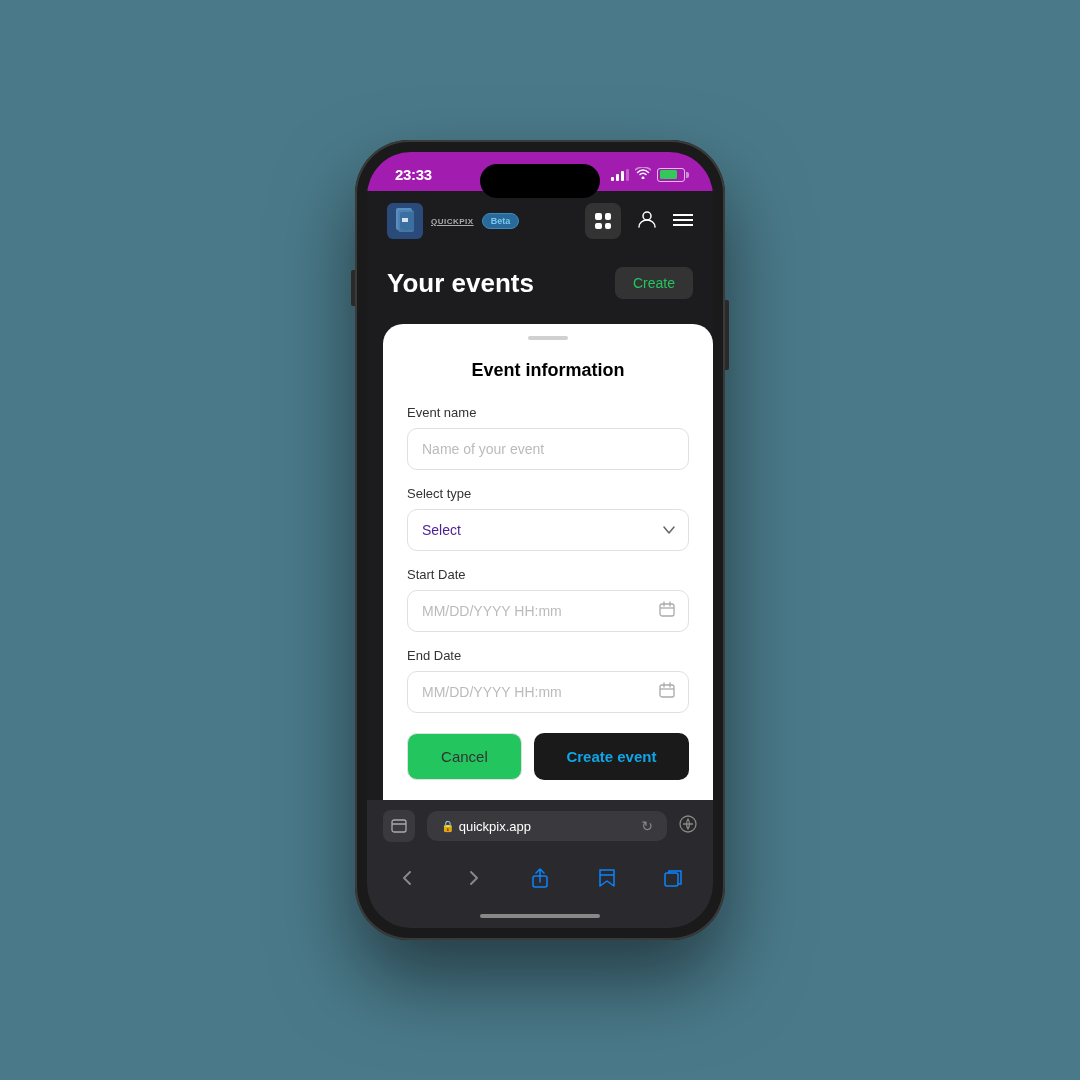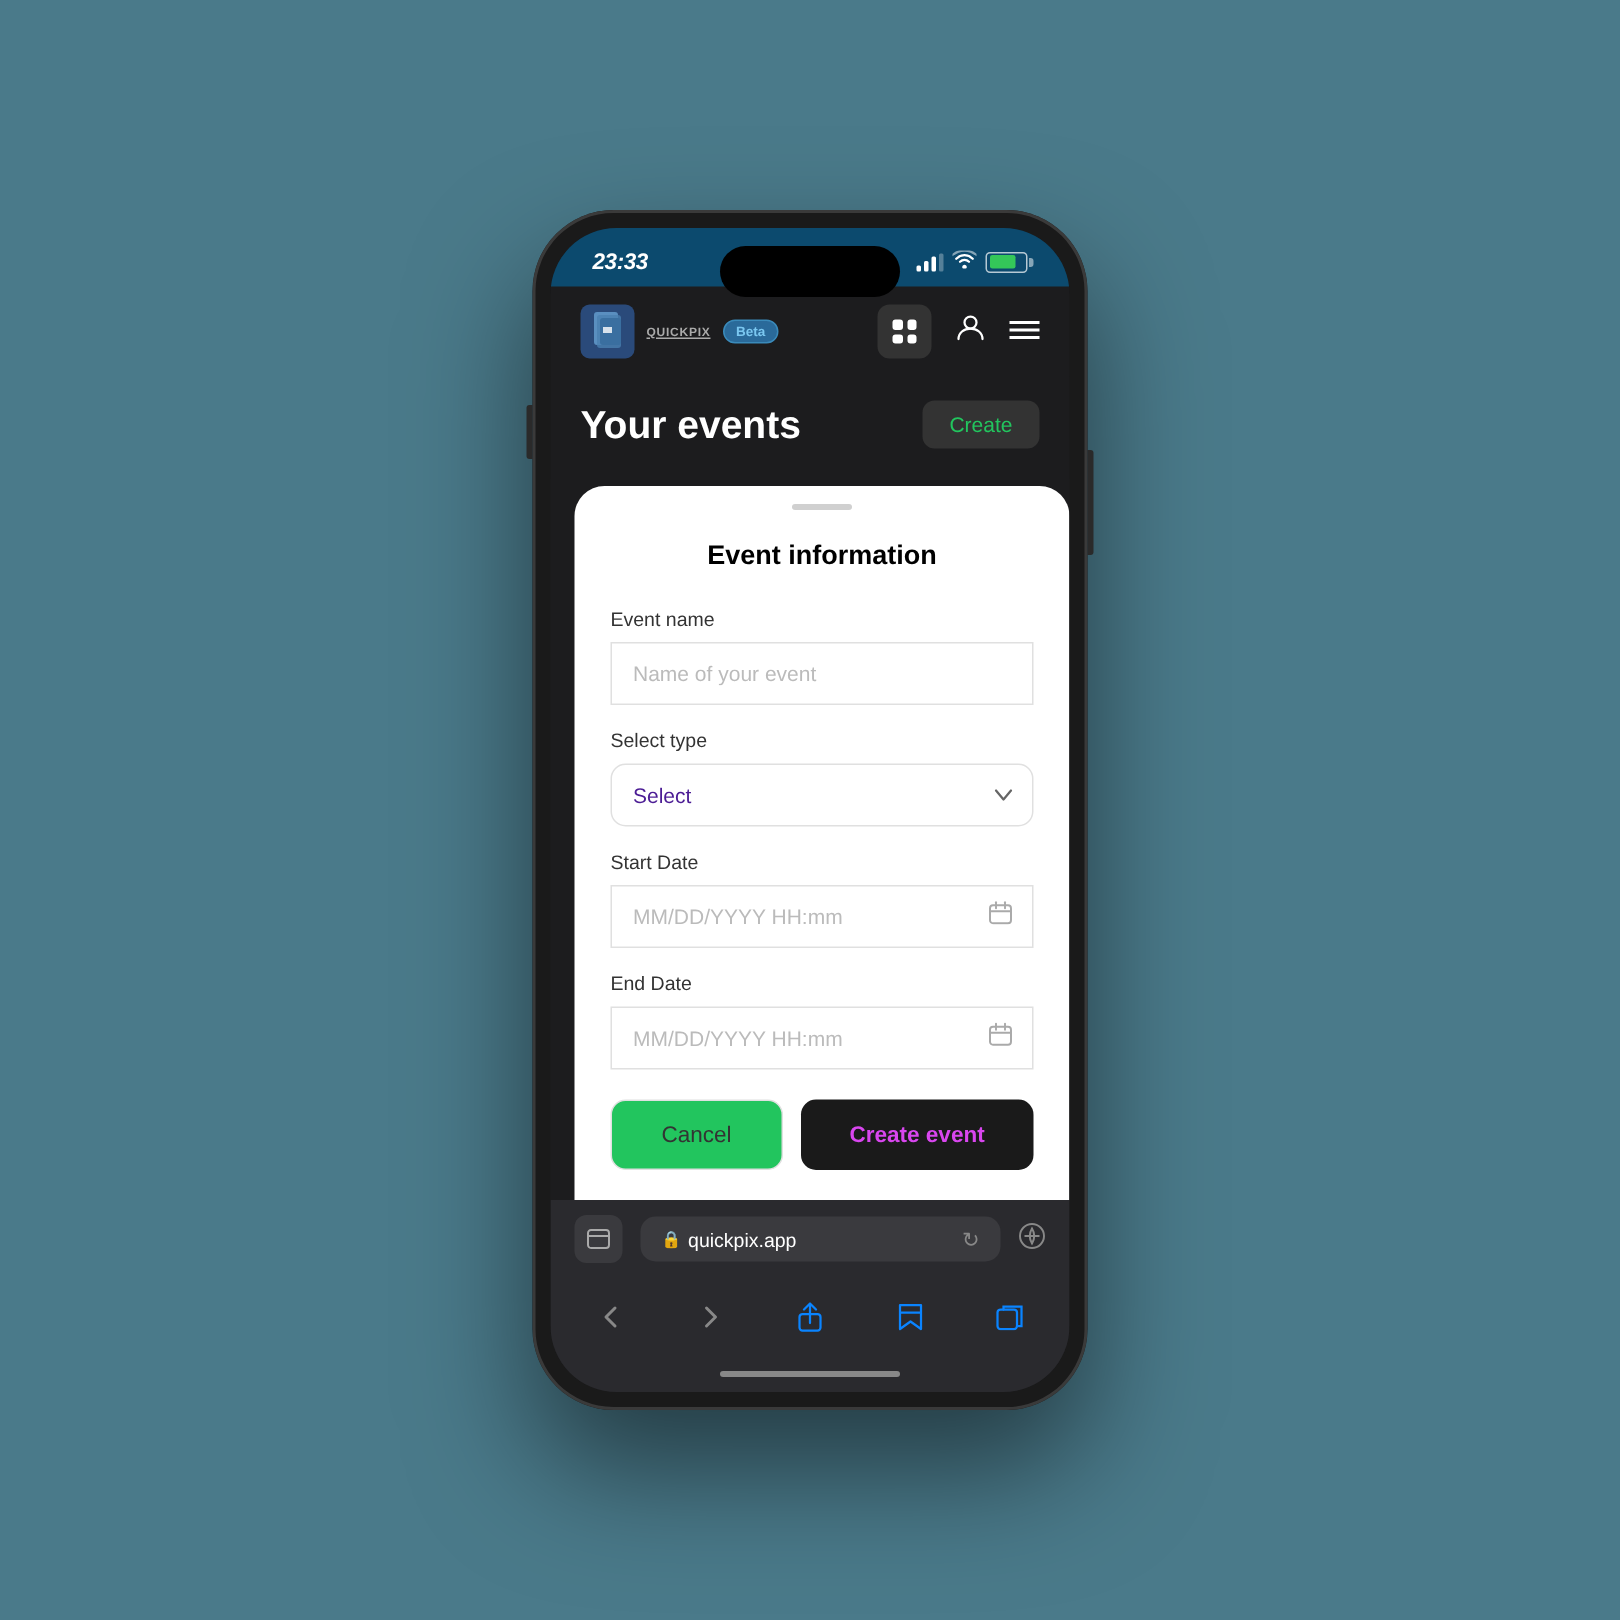--- a/index.html
+++ b/index.html
@@ -55,24 +55,23 @@
       background: #2a2a2a;
       border-radius: 0 2px 2px 0;
     }
 
     
     .status-bar {
       display: flex;
       justify-content: space-between;
       align-items: center;
       padding: 14px 28px 8px;
-      background: #0c4a6e;
+      background: #a21caf;
       position: relative;
       z-index: 10;
-      font-style: italic;
     }
 
     .status-time {
       font-size: 15px;
       font-weight: 600;
       color: #ffffff;
       letter-spacing: -0.3px;
     }
 
     .status-icons {
@@ -286,21 +285,21 @@
       font-size: 13px;
       font-weight: 500;
       color: #333;
       margin-bottom: 8px;
       display: block;
     }
 
     .form-input {
       width: 100%;
       border: 1.5px solid #e0e0e0;
-      border-radius: 0;
+      border-radius: 10px;
       padding: 12px 14px;
       font-size: 14px;
       color: #999;
       background: #fff;
       outline: none;
       font-family: inherit;
     }
 
     .form-input::placeholder {
       color: #bbb;
@@ -369,21 +368,21 @@
     }
 
     .create-event-btn {
       flex: 1.5;
       padding: 14px;
       border: none;
       border-radius: 10px;
       background: #1a1a1a;
       font-size: 15px;
       font-weight: 600;
-      color: #d946ef;
+      color: #0ea5e9;
       cursor: pointer;
       font-family: inherit;
     }
 
     
     .safari-toolbar {
       background: #2a2a2e;
       padding: 10px 16px 8px;
       display: flex;
       align-items: center;

